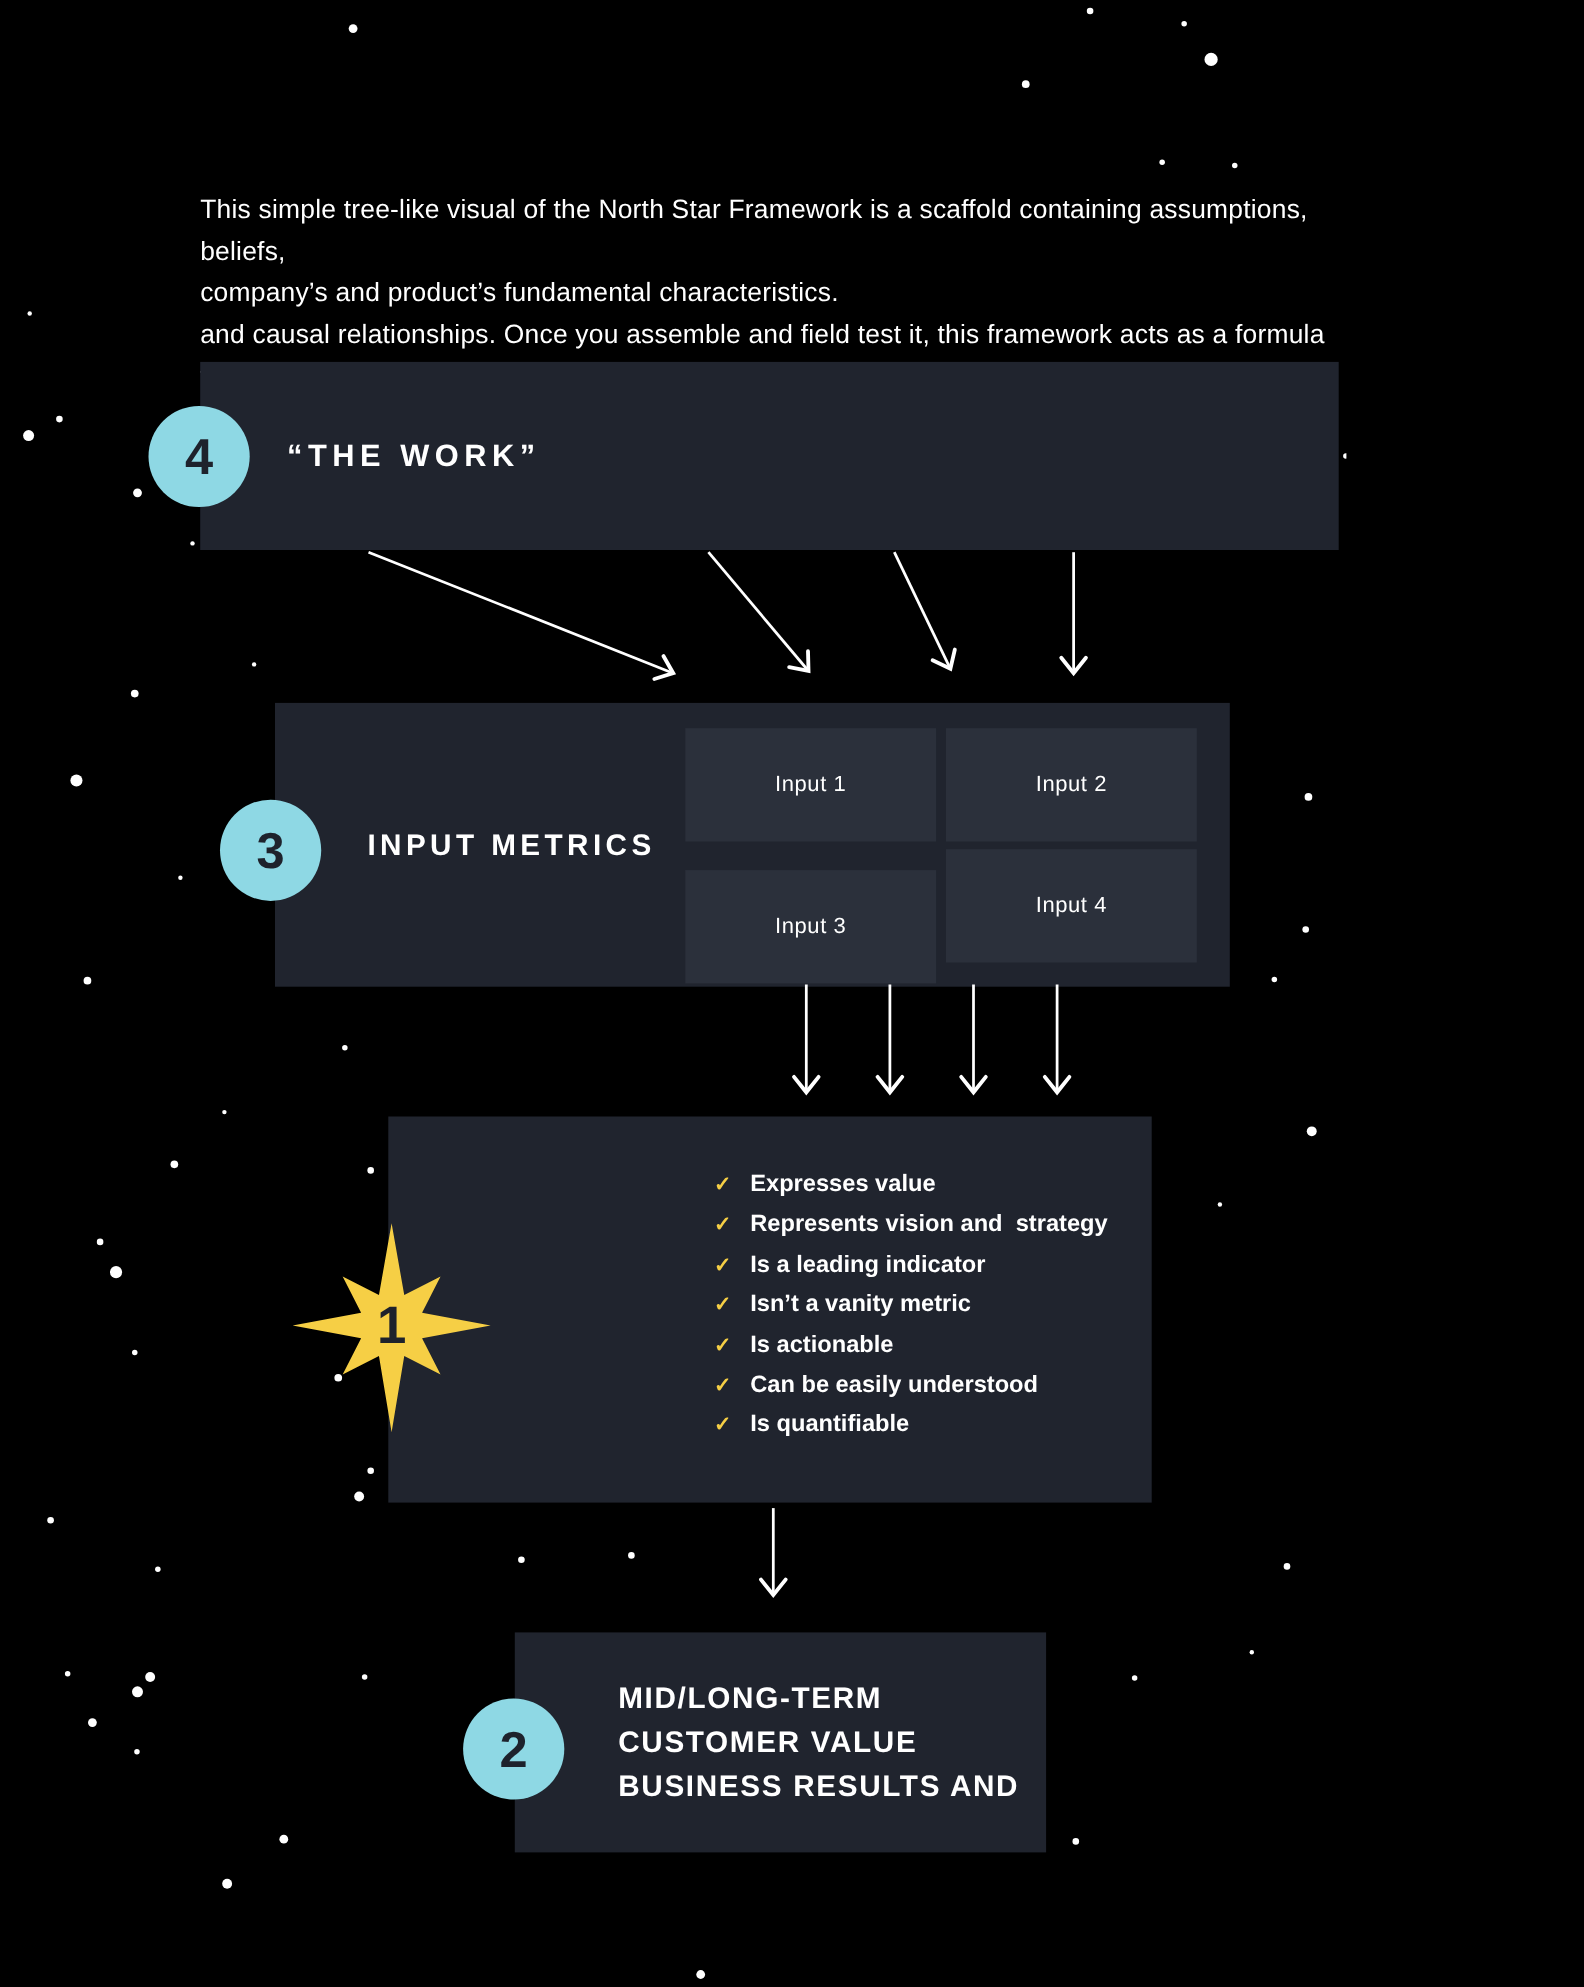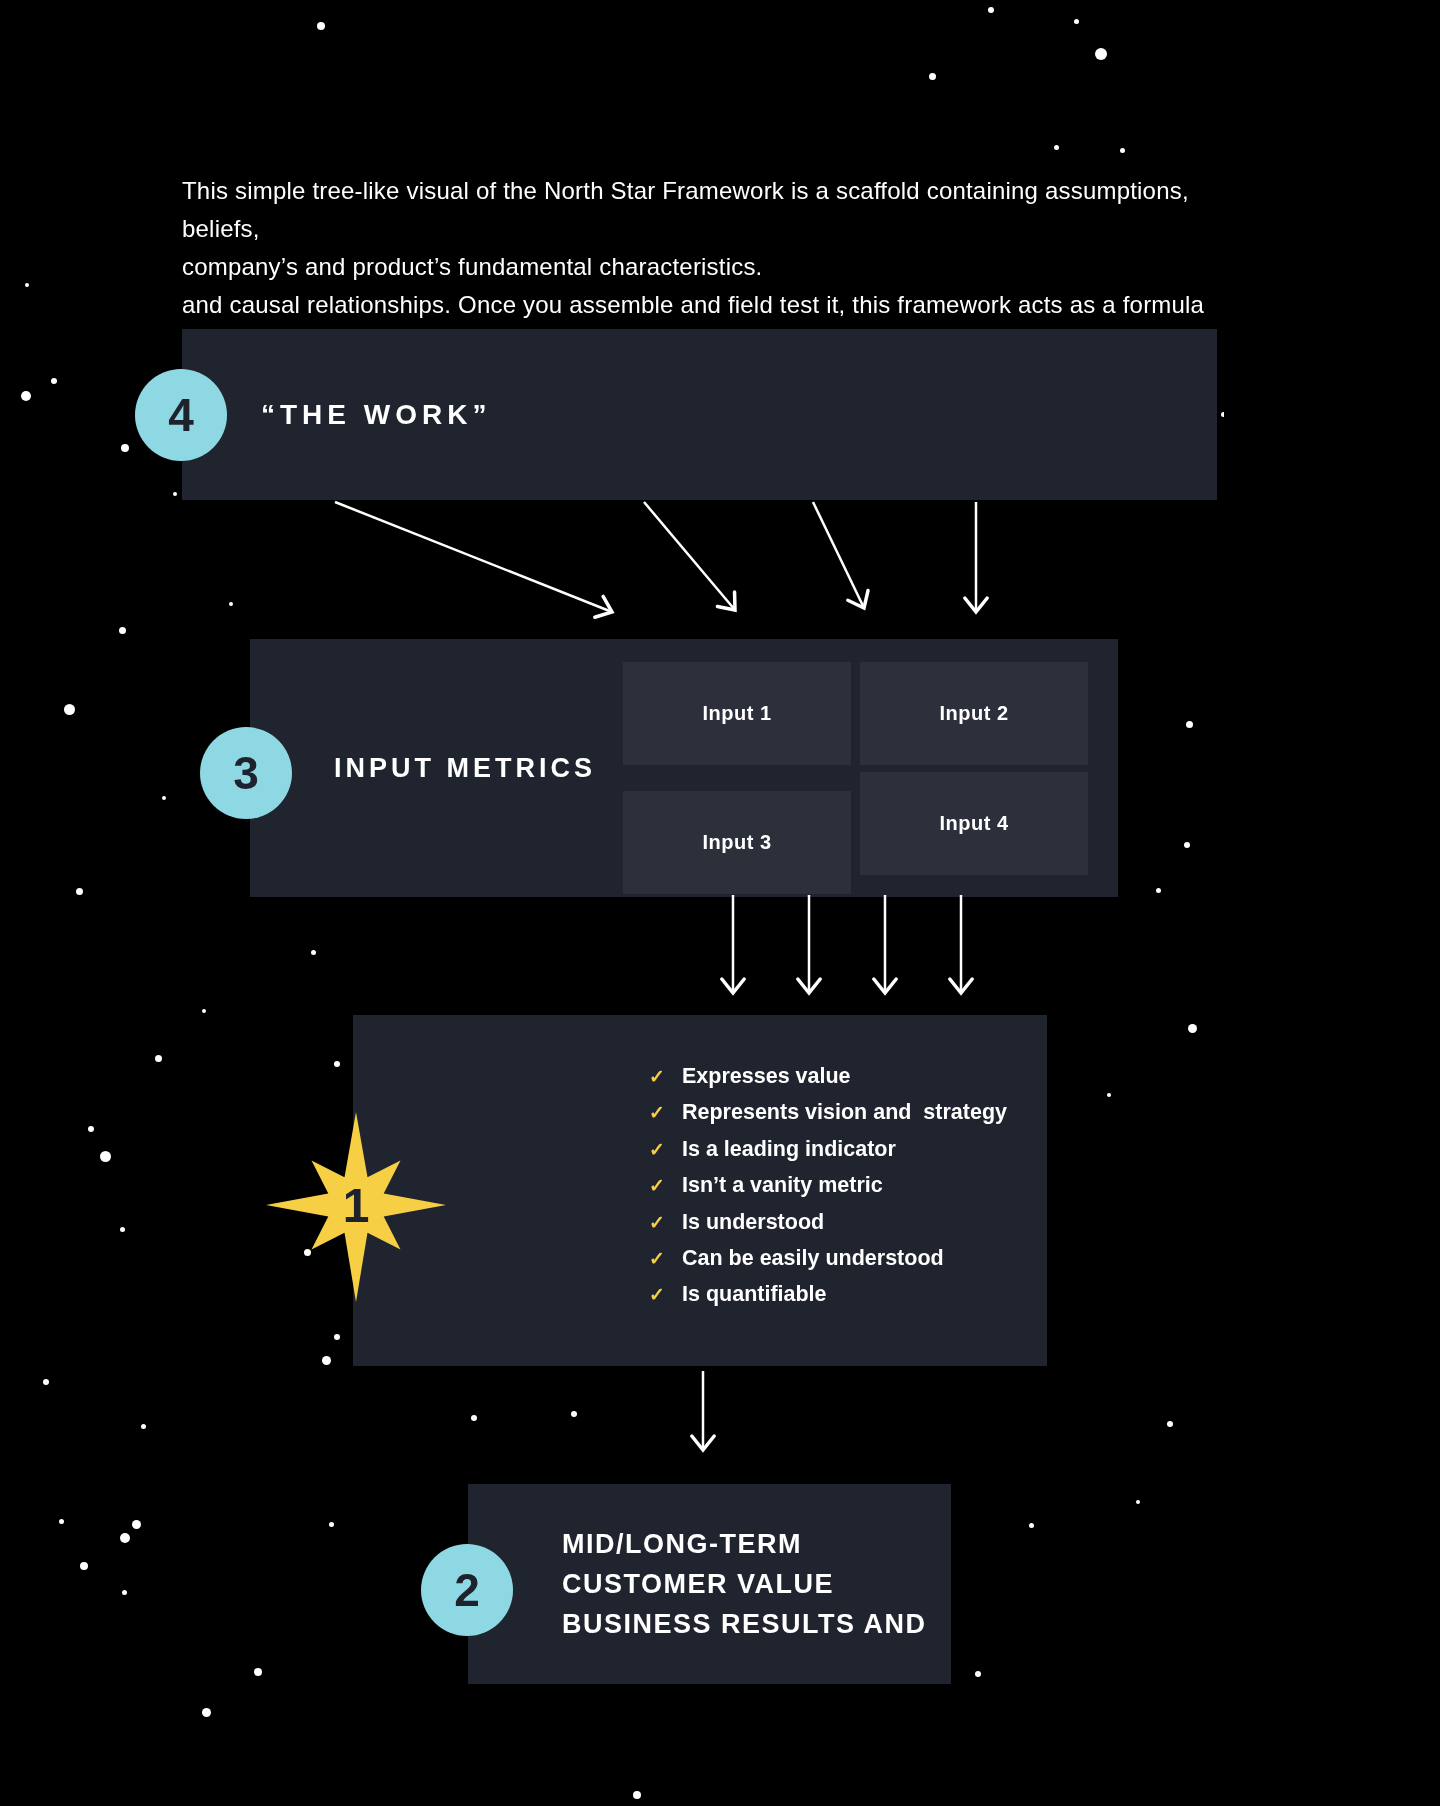--- a/index.html
+++ b/index.html
@@ -18,21 +18,21 @@
     display:flex;align-items:center;justify-content:center;
     font-size:46px;font-weight:700;
   }
   
   .work-title{position:absolute;left:261px;top:329px;height:171px;display:flex;align-items:center;
     font-size:28px;font-weight:700;letter-spacing:5px;}
   
   .inputs-title{position:absolute;left:334px;top:639px;height:258px;display:flex;align-items:center;
     font-size:27px;font-weight:700;letter-spacing:4px;}
   .input-box{position:absolute;background:var(--inner,#2b303b);display:flex;align-items:center;justify-content:center;
-    font-size:20px;font-weight:700;letter-spacing:.5px;}
+    font-size:20px;font-weight:400;letter-spacing:.5px;}
   
   .ns-title{position:absolute;left:492px;top:1153px;font-size:27px;font-weight:700;letter-spacing:2.5px;line-height:36px;}
   .checklist{position:absolute;left:649px;top:1064px;margin:0;padding:0;list-style:none;}
   .checklist li{display:flex;align-items:baseline;height:36.4px;}
   .check-ic{color:var(--yellow,#f6cf45);font-size:19px;font-weight:900;width:33px;flex:0 0 33px;}
   .check-text{font-size:21.5px;font-weight:600;white-space:pre-wrap;}
   .star-num{position:absolute;left:306px;top:1173px;width:100px;height:64px;display:flex;align-items:center;justify-content:center;
     font-size:48px;font-weight:700;color:var(--dark,#1e222c);}
   
   .biz-text{position:absolute;left:562px;top:1484px;height:200px;display:flex;flex-direction:column;justify-content:center;
@@ -149,21 +149,21 @@
     <li>
         <span class="check-ic">✓</span>
         <span class="check-text">Is a leading indicator</span>
       </li>
     <li>
         <span class="check-ic">✓</span>
         <span class="check-text">Isn’t a vanity metric</span>
       </li>
     <li>
         <span class="check-ic">✓</span>
-        <span class="check-text">Is understood</span>
+        <span class="check-text">Is actionable</span>
       </li>
     <li>
         <span class="check-ic">✓</span>
         <span class="check-text">Can be easily understood</span>
       </li>
     <li>
         <span class="check-ic">✓</span>
         <span class="check-text">Is quantifiable</span>
       </li>
   </ul>

